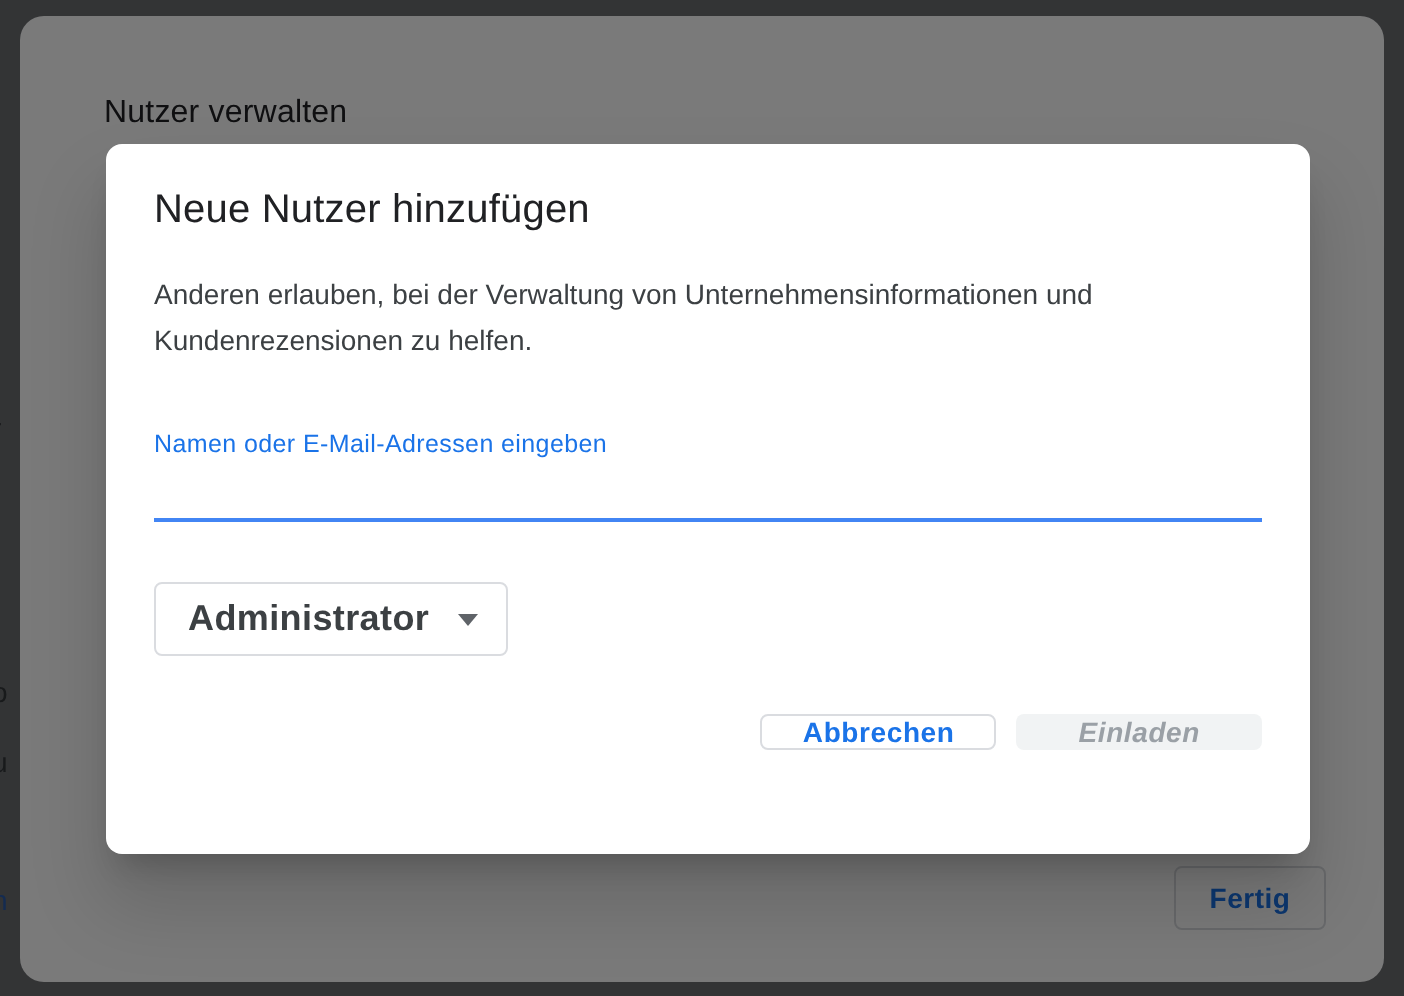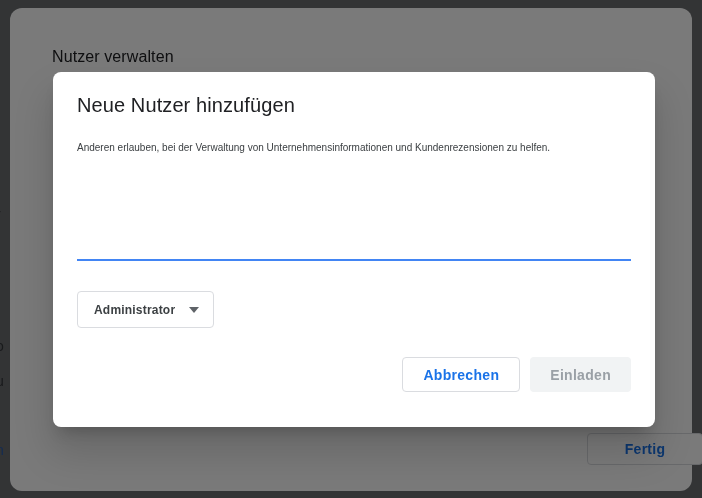--- a/index.html
+++ b/index.html
@@ -32,21 +32,21 @@
   .btn-add {
     position: absolute; left: 508px; top: 35px;
     width: 162px; height: 36px;
     background: #1a73e8; color: #ffffff;
     border: none; border-radius: 4px;
     font-family: "Liberation Sans", sans-serif;
     font-size: 14px; font-weight: 700; letter-spacing: 0.25px;
   }
   .btn-done {
     position: absolute; left: 577px; top: 425px;
-    width: 116px; height: 32px;
+    width: 76px; height: 32px;
     background: #ffffff; color: #1a73e8;
     border: 1px solid #dadce0; border-radius: 4px;
     font-family: "Liberation Sans", sans-serif;
     font-size: 14px; font-weight: 700; letter-spacing: 0.25px;
   }
 
   
   .overlay {
     position: absolute; inset: 0;
     background: rgba(0, 0, 0, 0.52);
@@ -60,21 +60,21 @@
     background: #ffffff; border-radius: 8px;
     box-shadow: 0 11px 15px -7px rgba(0,0,0,.2), 0 24px 38px 3px rgba(0,0,0,.14);
     z-index: 20;
   }
   .dlg-title {
     position: absolute; left: 24px; top: 22px;
     font-size: 20px; font-weight: 400; color: #202124; letter-spacing: 0.1px;
   }
   .dlg-desc {
     position: absolute; left: 24px; top: 64px; width: 520px;
-    font-size: 10px; line-height: 23px; color: #3c4043;
+    font-size: 14px; line-height: 23px; color: #3c4043;
   }
   .float-label {
     position: absolute; left: 24px; top: 143px;
     font-size: 12.5px; color: #1a73e8; letter-spacing: 0.2px;
   }
   .line-input {
     position: absolute; left: 24px; top: 158px;
     width: 554px; height: 31px;
     border: none; border-bottom: 2px solid #4285f4; border-radius: 0;
     outline: none; background: transparent;
@@ -83,52 +83,53 @@
   }
   .role-select {
     position: absolute; left: 24px; top: 219px;
     height: 37px;
     display: inline-flex; align-items: center;
     padding: 0 14px 0 16px;
     border: 1px solid #dadce0; border-radius: 4px;
     background: #ffffff; cursor: pointer;
   }
   .role-select .sel-text {
-    font-size: 12px; font-weight: 700; color: #3c4043; letter-spacing: 0.2px;
+    font-size: 18px; font-weight: 700; color: #3c4043; letter-spacing: 0.2px;
   }
   .caret {
     width: 0; height: 0; margin-left: 14px;
     border-left: 5px solid transparent;
     border-right: 5px solid transparent;
     border-top: 6px solid #5f6368;
   }
   .roles-link {
     position: absolute; left: 180px; top: 219px;
     height: 37px; line-height: 37px;
     font-size: 14px; font-weight: 700; color: #1a73e8;
     letter-spacing: 0.25px; text-decoration: none; cursor: pointer;
   }
   .actions {
     position: absolute; right: 24px; top: 285px;
     display: flex; gap: 10px;
   }
   .actions button {
-    height: 35px; border-radius: 4px;
+    height: 18px; border-radius: 4px;
     font-family: "Liberation Sans", sans-serif;
     font-size: 14px; font-weight: 700; letter-spacing: 0.3px;
   }
   .btn-cancel {
     padding: 0 20px;
     background: #ffffff; color: #1a73e8;
     border: 1px solid #dadce0; cursor: pointer;
   }
   .btn-invite {
-    padding: 0 20px;
+    padding: 0 31px;
     background: #f1f3f4; color: #9aa0a6;
     border: none;
+    font-style: italic;
   }
 </style>
 </head>
 <body>
 
 <div class="stage">
   <span class="frag" style="top:206px">r</span>
   <span class="frag" style="top:338px">o</span>
   <span class="frag" style="top:373px">u</span>
   <span class="frag blue" style="top:442px">n</span>
@@ -138,20 +139,21 @@
     <button class="btn-done">Fertig</button>
   </div>
 </div>
 
 <div class="overlay"></div>
 
 <div class="modal">
   <h2 class="dlg-title">Neue Nutzer hinzufügen</h2>
   <p class="dlg-desc">Anderen erlauben, bei der Verwaltung von Unternehmensinformationen und Kundenrezensionen zu helfen.</p>
 
+  <label class="float-label">Namen oder E-Mail-Adressen eingeben</label>
   <input class="line-input" type="text" value="" style="">
 
   <div class="role-select">
     <span class="sel-text">Administrator</span>
     <span class="caret"></span>
   </div>
 
 
   <div class="actions">
     <button class="btn-cancel">Abbrechen</button>

